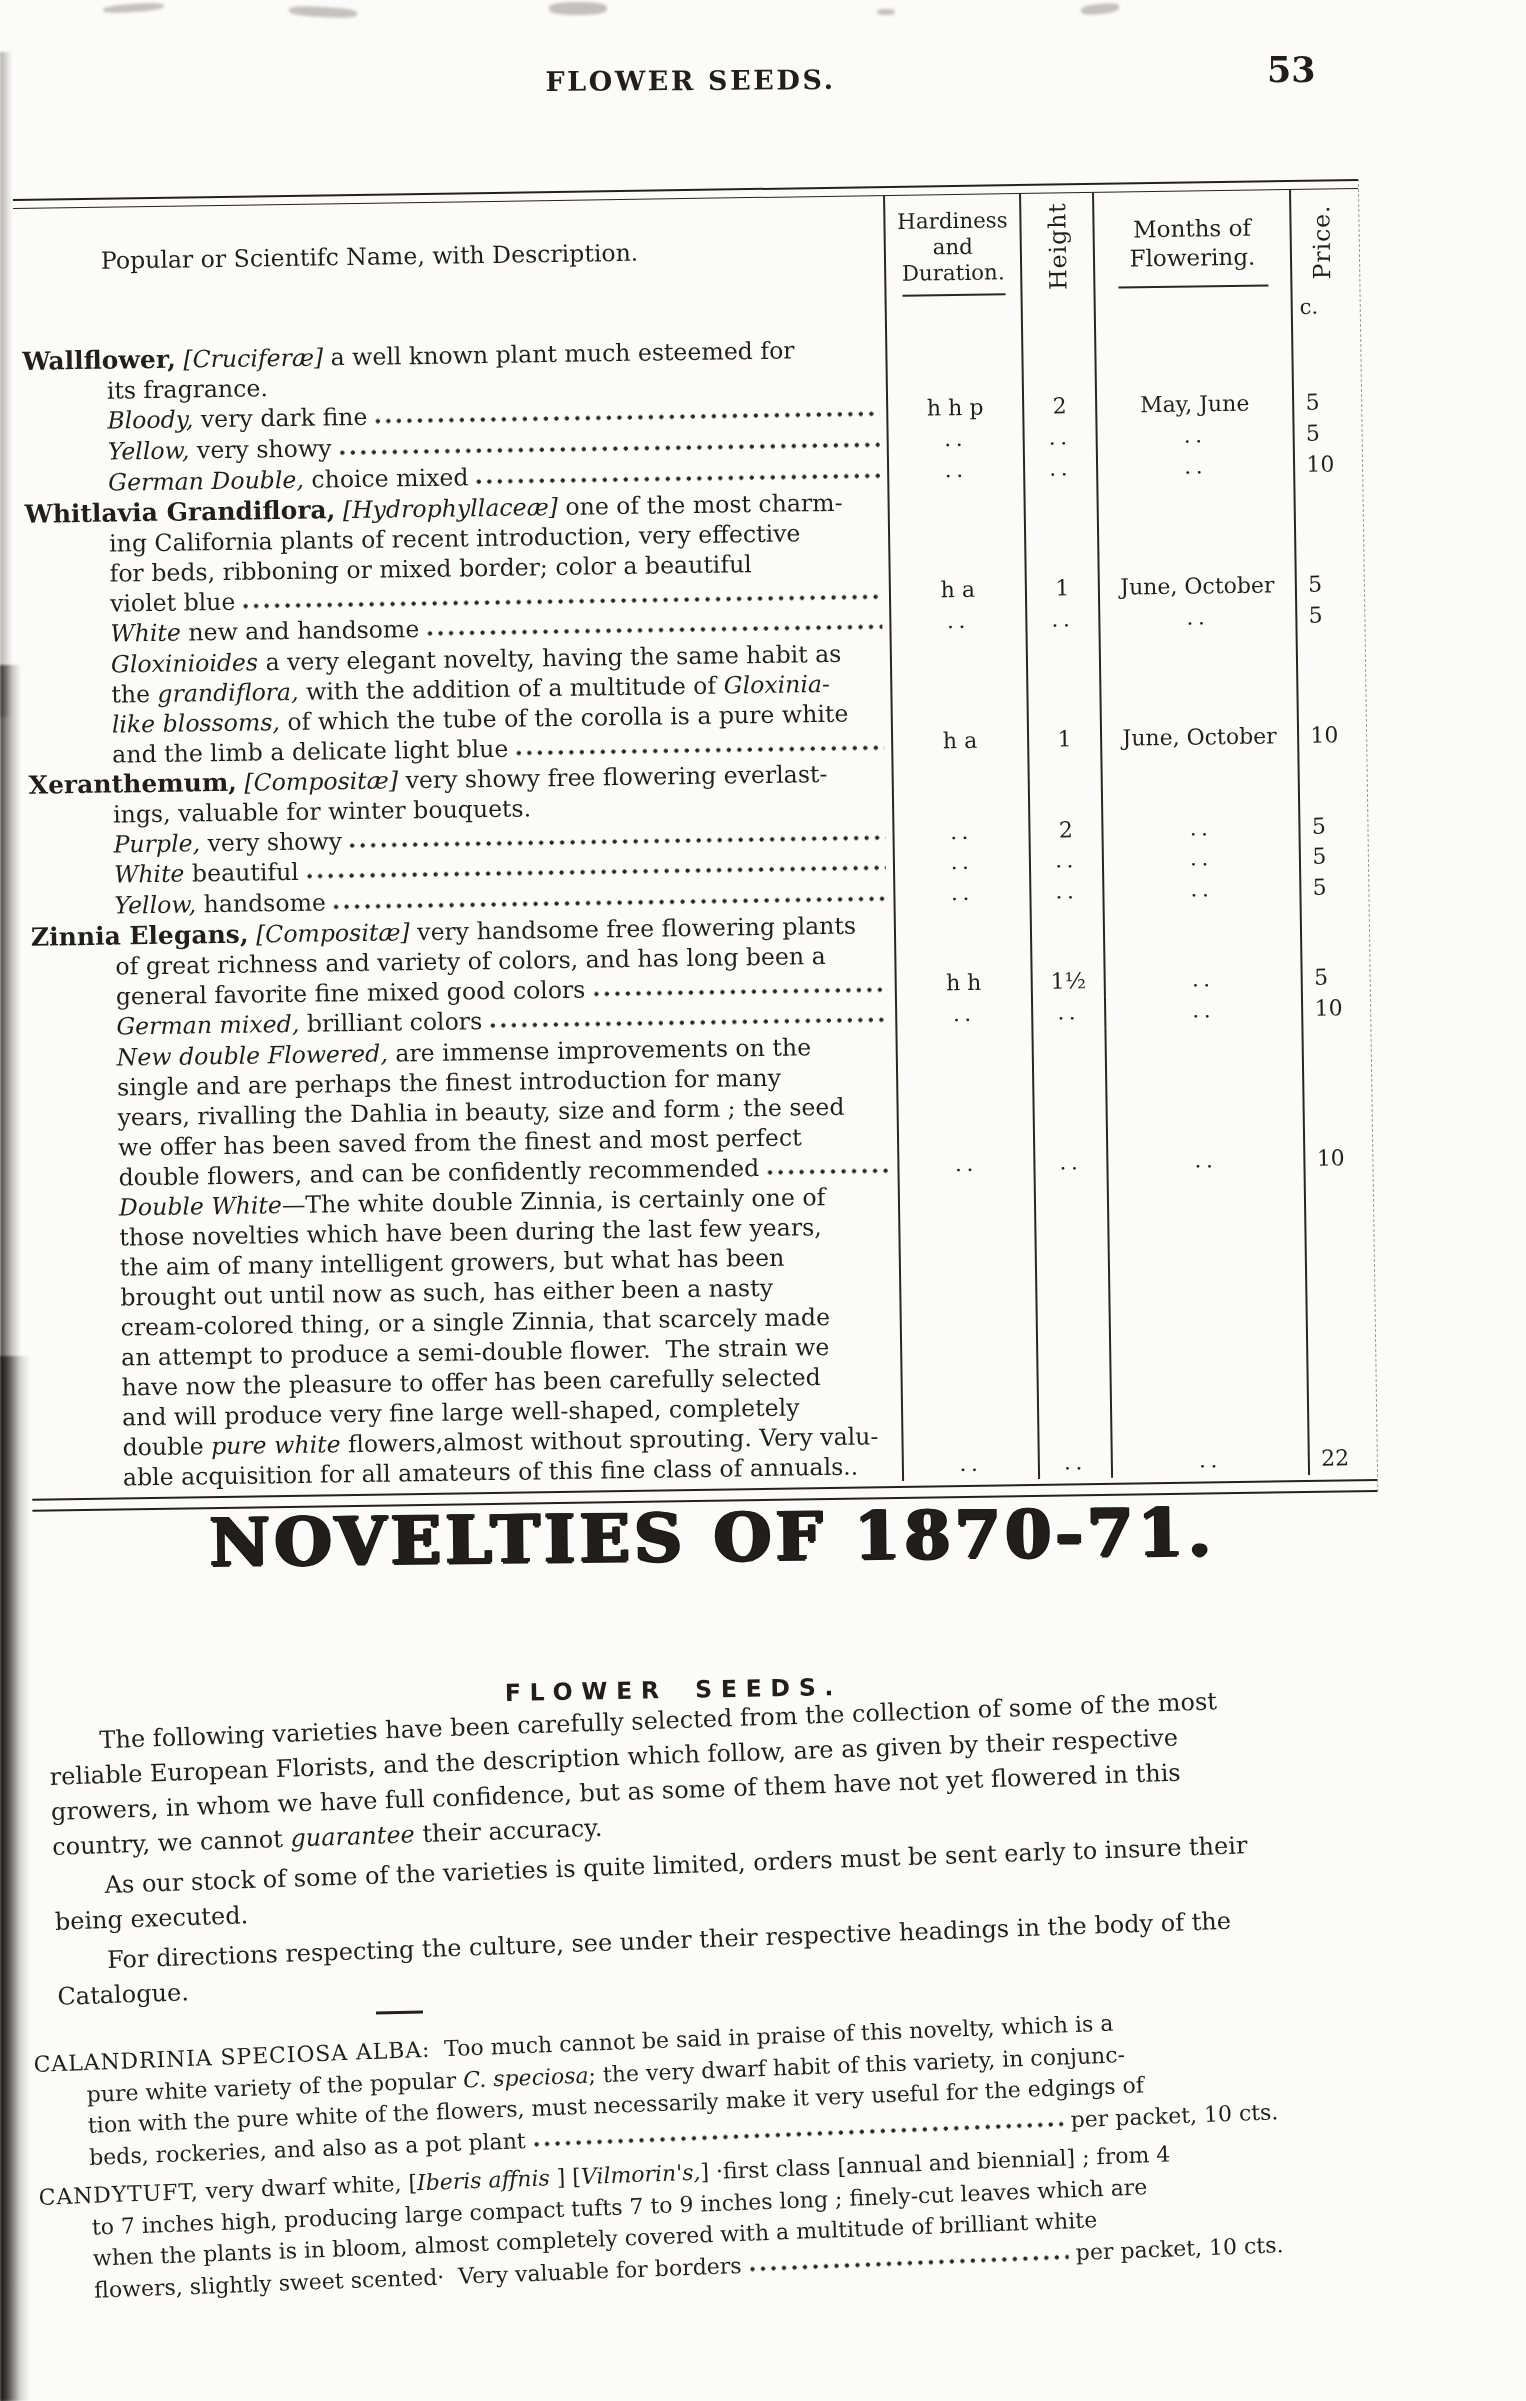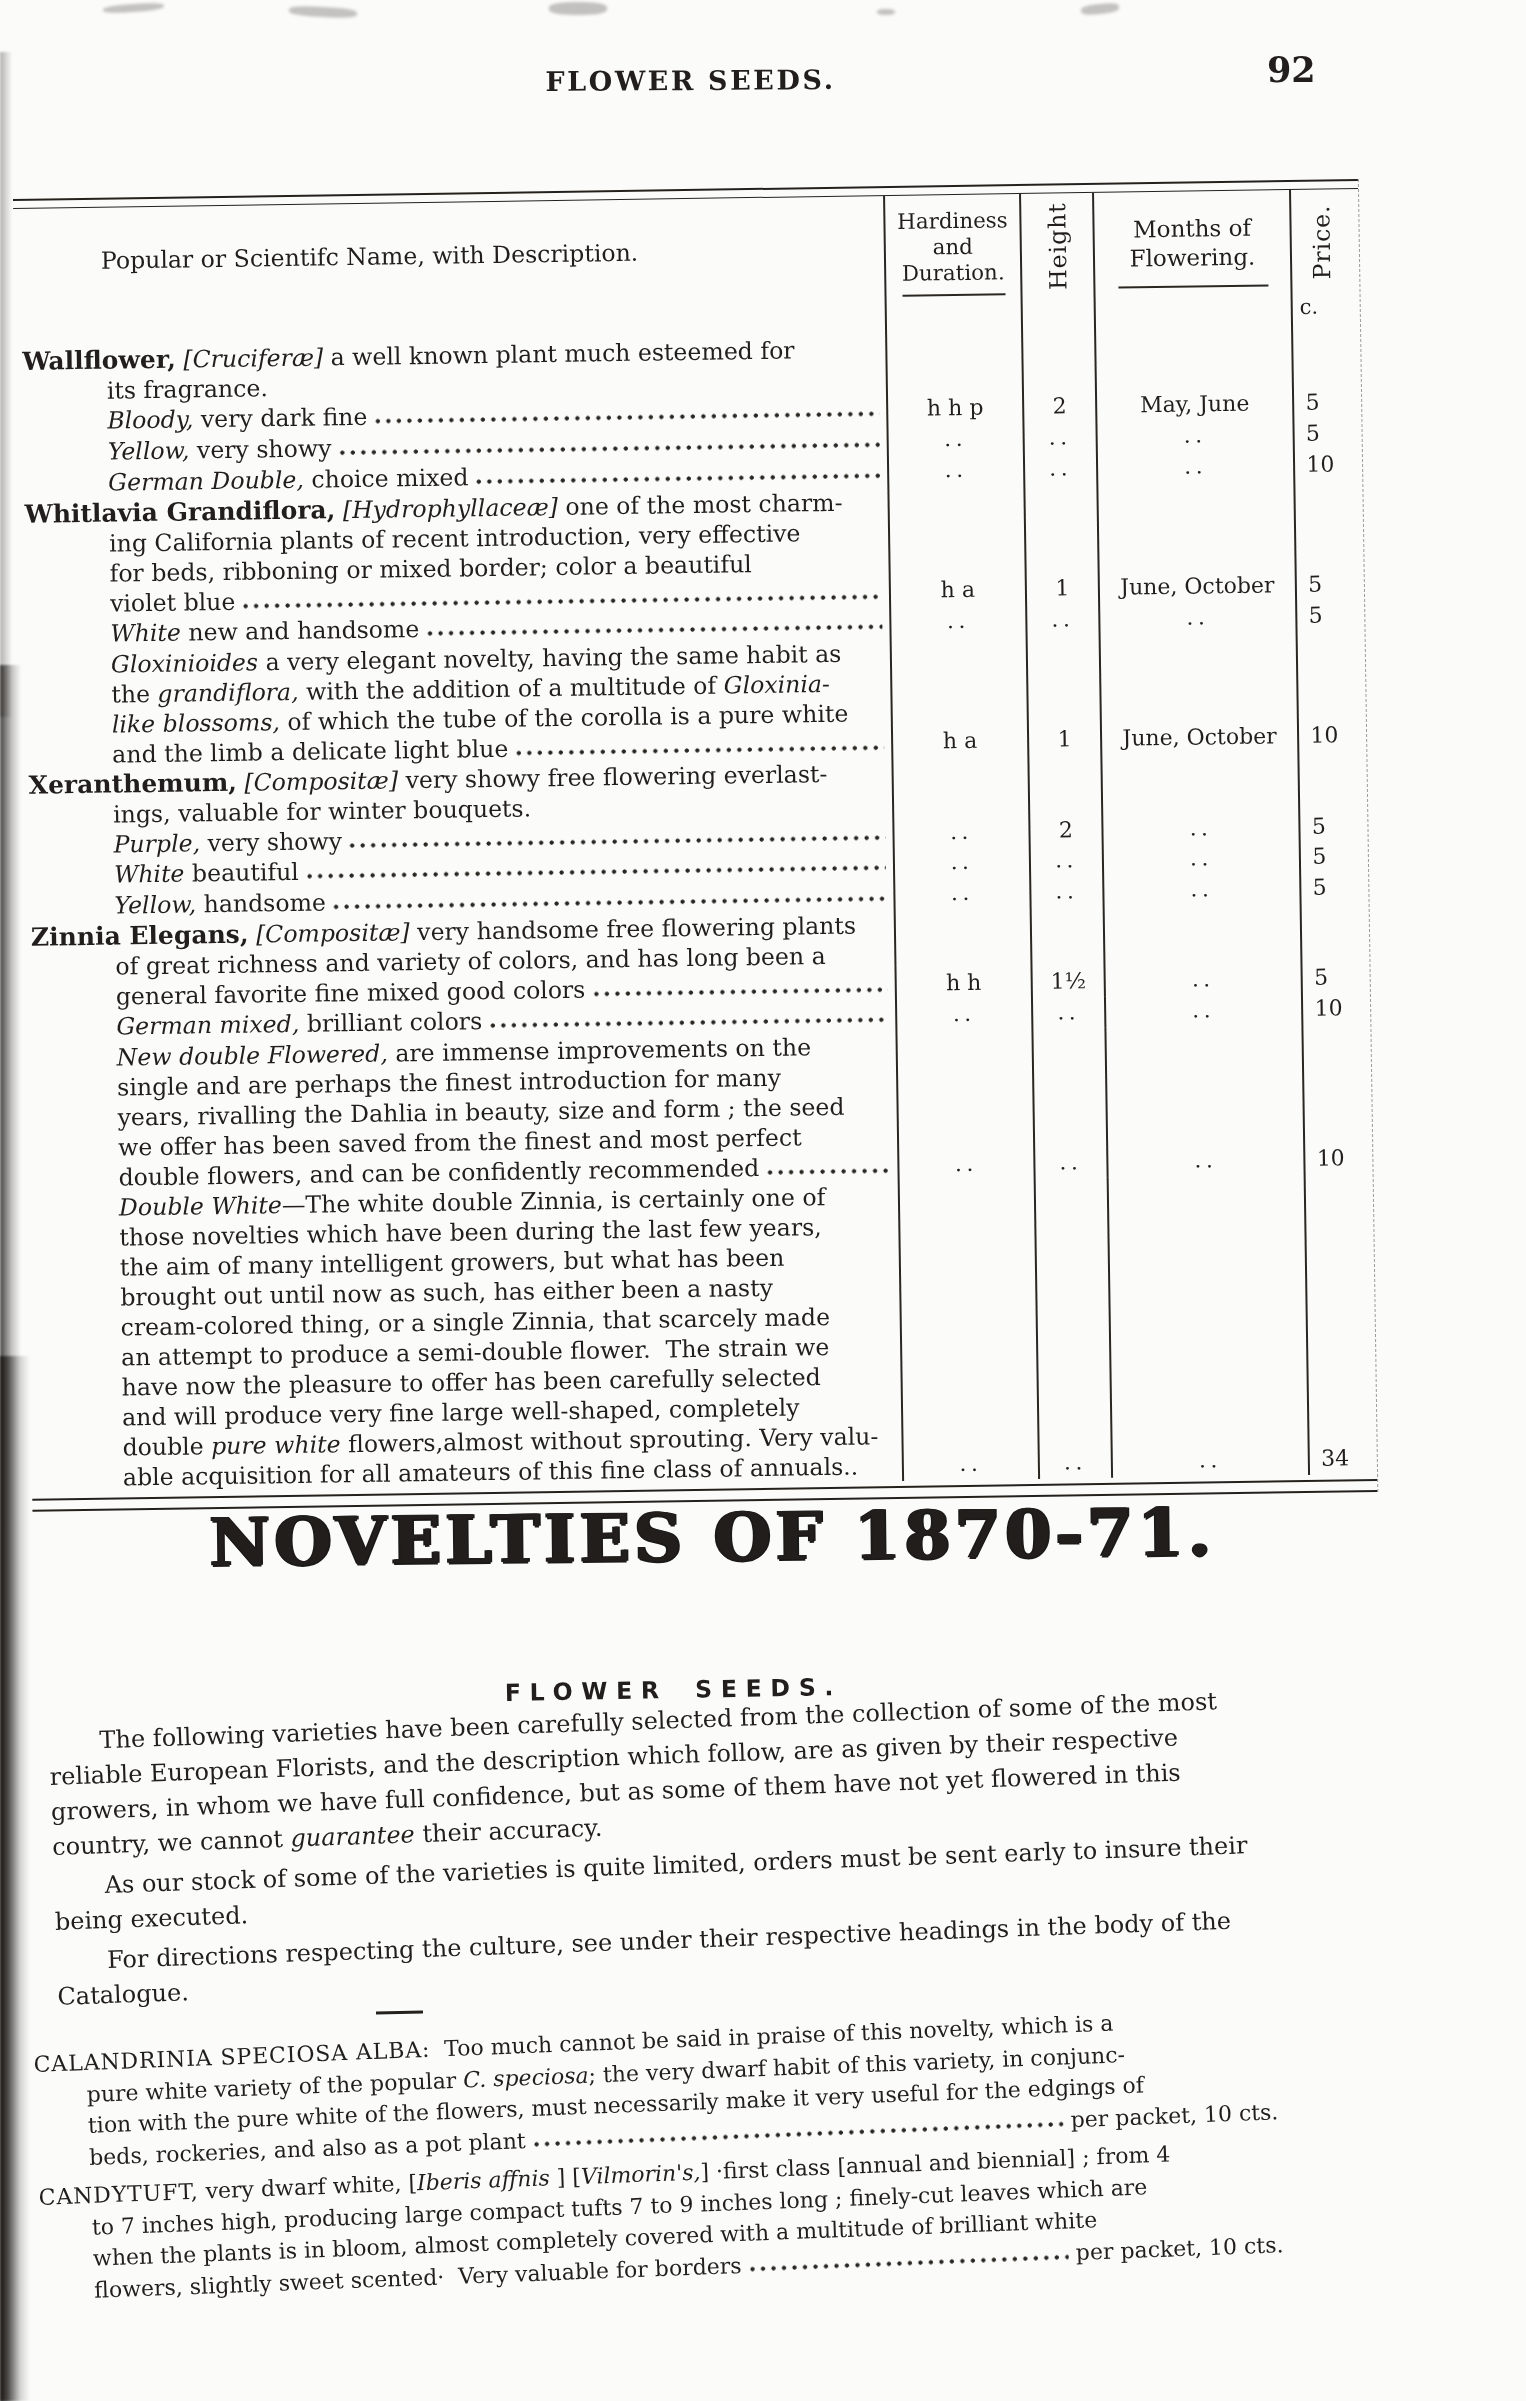--- a/index.html
+++ b/index.html
@@ -91,21 +91,21 @@
 <div class="speck s1"></div>
 <div class="speck s2"></div>
 <div class="speck s3"></div>
 <div class="speck s4"></div>
 <div class="speck s5"></div>
 <div class="gutter g3"></div>
 <div class="gutter g1"></div>
 <div class="gutter g2"></div>
 
 <div class="page-header">FLOWER SEEDS.</div>
-<div class="page-number">92</div>
+<div class="page-number">53</div>
 
 <div class="catalog-table">
   <div class="dbl-rule-t"></div>
   <div class="thead">
     <div class="th th-name">Popular or Scientifc Name, with Description.</div>
     <div class="th th-hardiness">
       <span>Hardiness and Duration.</span>
       <span class="th-underline"></span>
     </div>
     <div class="th th-height">
@@ -492,21 +492,21 @@
         <div class="vcell c-hardiness">
           <span class="ditto">..</span>
         </div>
         <div class="vcell c-height">
           <span class="ditto">..</span>
         </div>
         <div class="vcell c-months">
           <span class="ditto">..</span>
         </div>
         <div class="vcell c-price">
-          <span>34</span>
+          <span>22</span>
         </div>
       </div>
     </div>
   <div class="dbl-rule-b"></div>
 </div>
 
 <div class="nov-title">NOVELTIES OF 1870-71.</div>
 <div class="nov-subtitle">FLOWER SEEDS.</div>
 <div id="intro" class="intro">
     <div class="para"><span class="seg-p">The following varieties have been carefully selected from the collection of some of the most reliable European Florists, and the description which follow, are as given by their respective growers, in whom we have full confidence, but as some of them have not yet flowered in this country, we cannot </span><span class="seg-i">guarantee</span><span class="seg-p"> their accuracy.</span></div>

